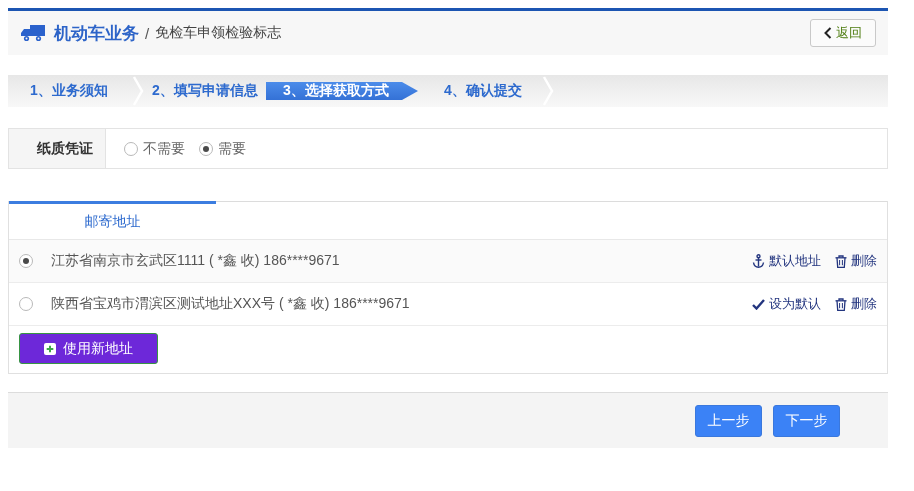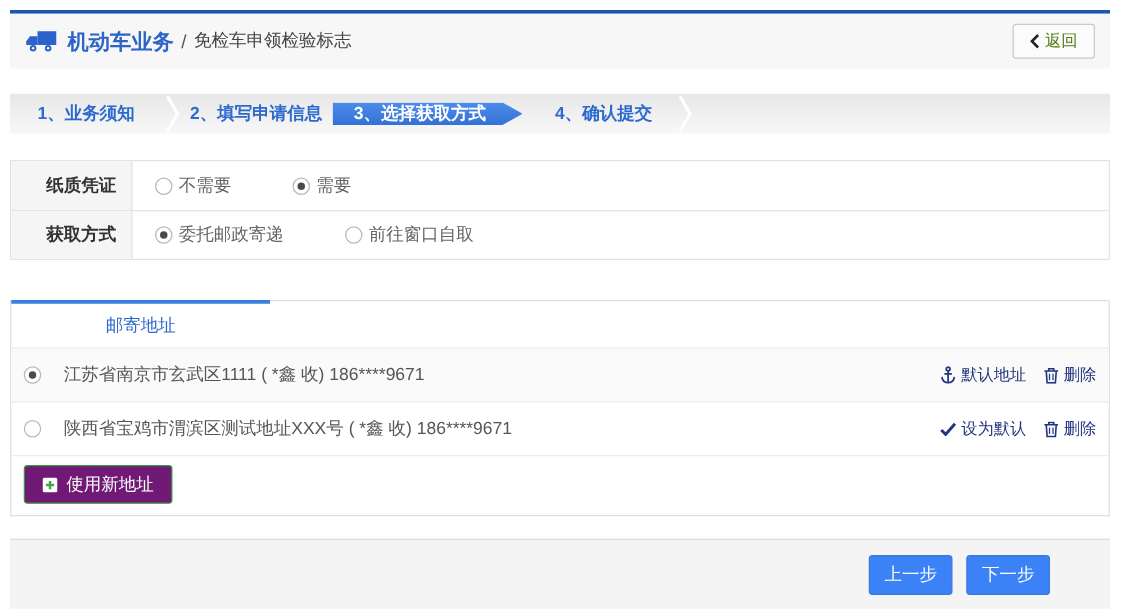--- a/index.html
+++ b/index.html
@@ -38,38 +38,38 @@
 
   
   .form-table { margin-top:21px; border:1px solid #e3e3e3; }
   .form-row { display:flex; align-items:stretch; height:39px; }
   .form-row + .form-row { border-top:1px solid #e3e3e3; }
   .form-label {
     width:97px; flex:none; background:#f5f5f5; border-right:1px solid #e3e3e3;
     display:flex; align-items:center; justify-content:flex-end; padding-right:12px;
     font-weight:bold; color:#333;
   }
-  .form-value { flex:1; display:flex; align-items:center; padding-left:18px; gap:49px; }
+  .form-value { flex:1; display:flex; align-items:center; padding-left:18px; gap:14px; }
   .radio-opt { display:flex; align-items:center; gap:5px; color:#666; cursor:pointer; }
   .radio { width:14px; height:14px; border:1px solid #b9b9b9; border-radius:50%; background:#fff; position:relative; flex:none; }
   .radio.checked::after { content:""; position:absolute; left:3px; top:3px; right:3px; bottom:3px; background:#4a4a4a; border-radius:50%; }
 
   
   .addr-box { margin-top:22px; border:1px solid #e0e0e0; border-top:none; }
   .addr-tabs { display:flex; height:39px; border-bottom:1px solid #e8e8e8;margin-top:32px; }
   .addr-tab { width:207px; flex:none; border-top:3px solid #3c7de0; display:flex; align-items:center; justify-content:center; color:#2d6ace; cursor:pointer; }
   .addr-tabs-rest { flex:1; border-top:1px solid #dcdcdc; }
   .addr-row { display:flex; align-items:center; height:43px; padding:0 10px; border-bottom:1px solid #ececec; cursor:pointer; }
   .addr-row.selected { background:#fafafa; }
   .addr-text { margin-left:18px; color:#555; }
   .addr-actions { margin-left:auto; display:flex; align-items:center; gap:14px; }
   .action { display:flex; align-items:center; gap:4px; color:#23357f; font-size:13px; cursor:pointer; white-space:nowrap; }
   .addr-footer { padding:7px 10px 9px 10px; }
   .green-btn {
-    height:31px; padding:0 14px; background:#701a75; border:1px solid #379543;
+    height:31px; padding:0 24px; background:#6d28d9; border:1px solid #379543;
     border-radius:3px; color:#fff; font-size:14px; display:inline-flex;
     align-items:center; gap:7px; cursor:pointer;
   }
 
   
   .footer {
     margin-top:18px; height:56px; background:#f4f4f4; border-top:1px solid #dcdcdc;
     display:flex; align-items:center; justify-content:flex-end; gap:11px; padding-right:48px;
   }
   .blue-btn {
@@ -134,33 +134,20 @@
         <div class="radio-opt">
           <span class="radio"></span>
           <span>不需要</span>
         </div>
         <div class="radio-opt">
           <span class="radio checked"></span>
           <span>需要</span>
         </div>
       </div>
     </div>
-    <div class="form-row">
-      <div class="form-label">获取方式</div>
-      <div class="form-value">
-        <div class="radio-opt">
-          <span class="radio checked"></span>
-          <span>委托邮政寄递</span>
-        </div>
-        <div class="radio-opt">
-          <span class="radio"></span>
-          <span>前往窗口自取</span>
-        </div>
-      </div>
-    </div>
   </div>
 
   <div class="addr-box">
     <div class="addr-tabs">
       <div class="addr-tab">邮寄地址</div>
       <div class="addr-tabs-rest"></div>
     </div>
 
     <div class="addr-row selected">
       <span class="radio checked"></span>

